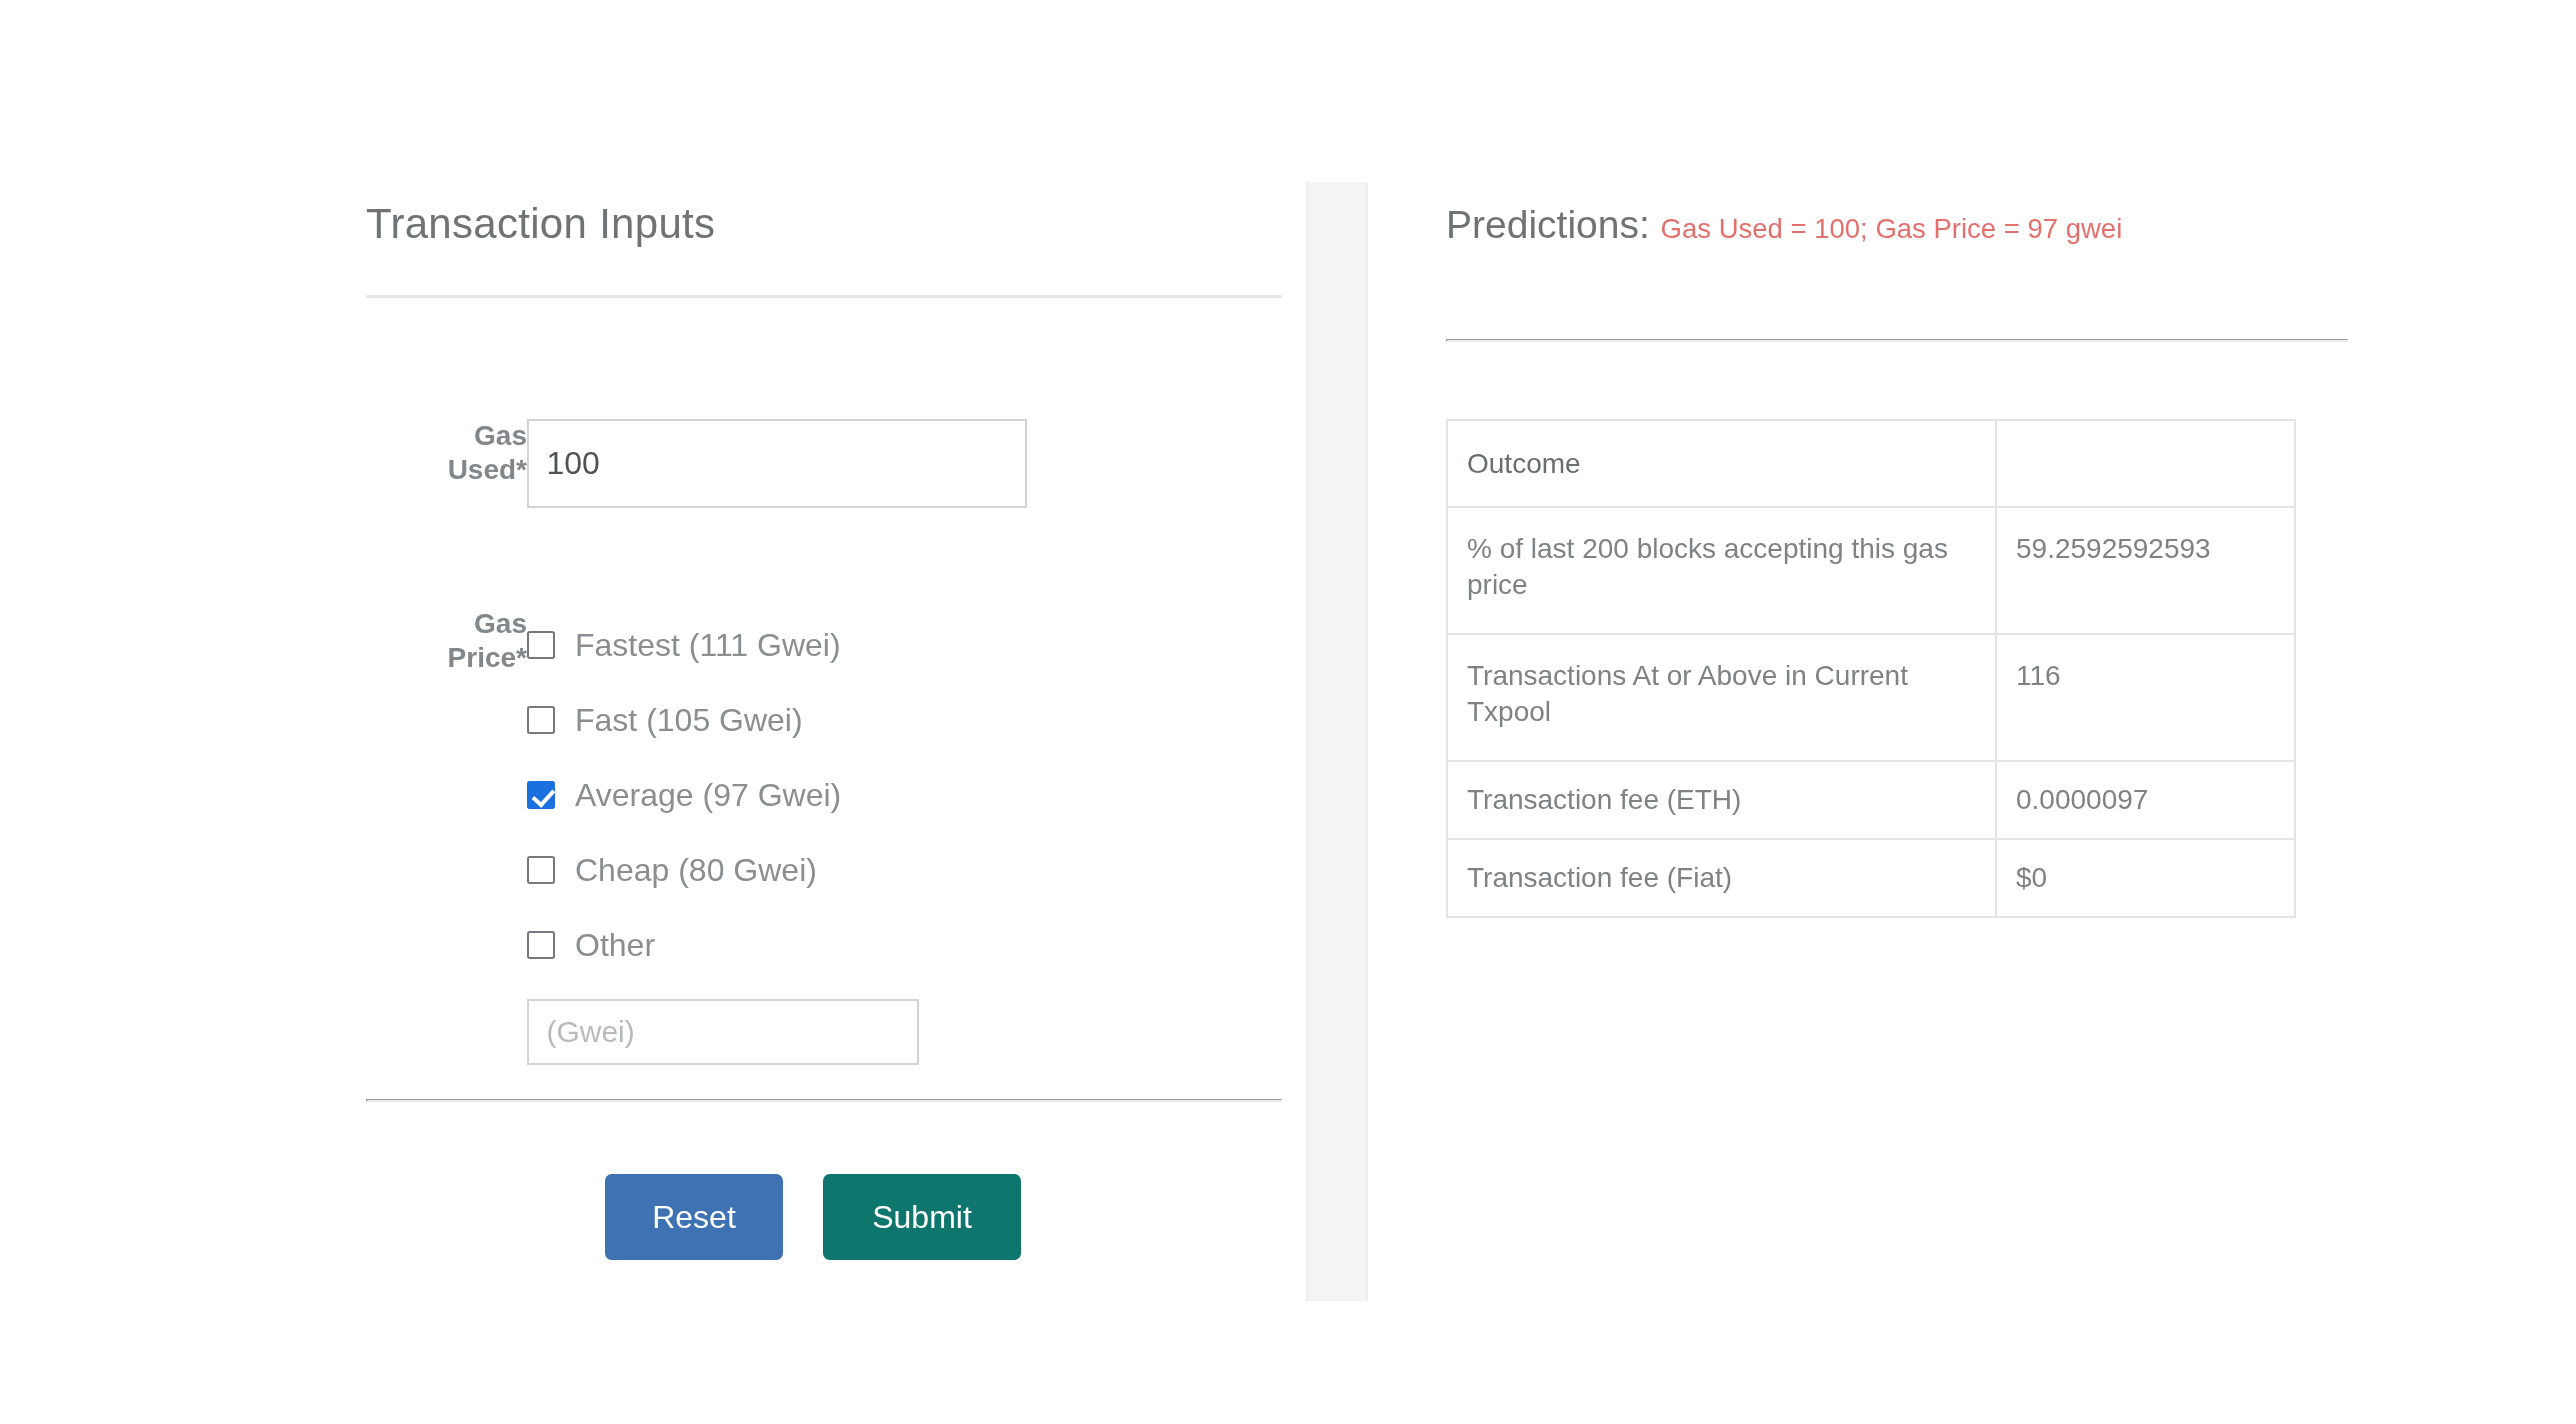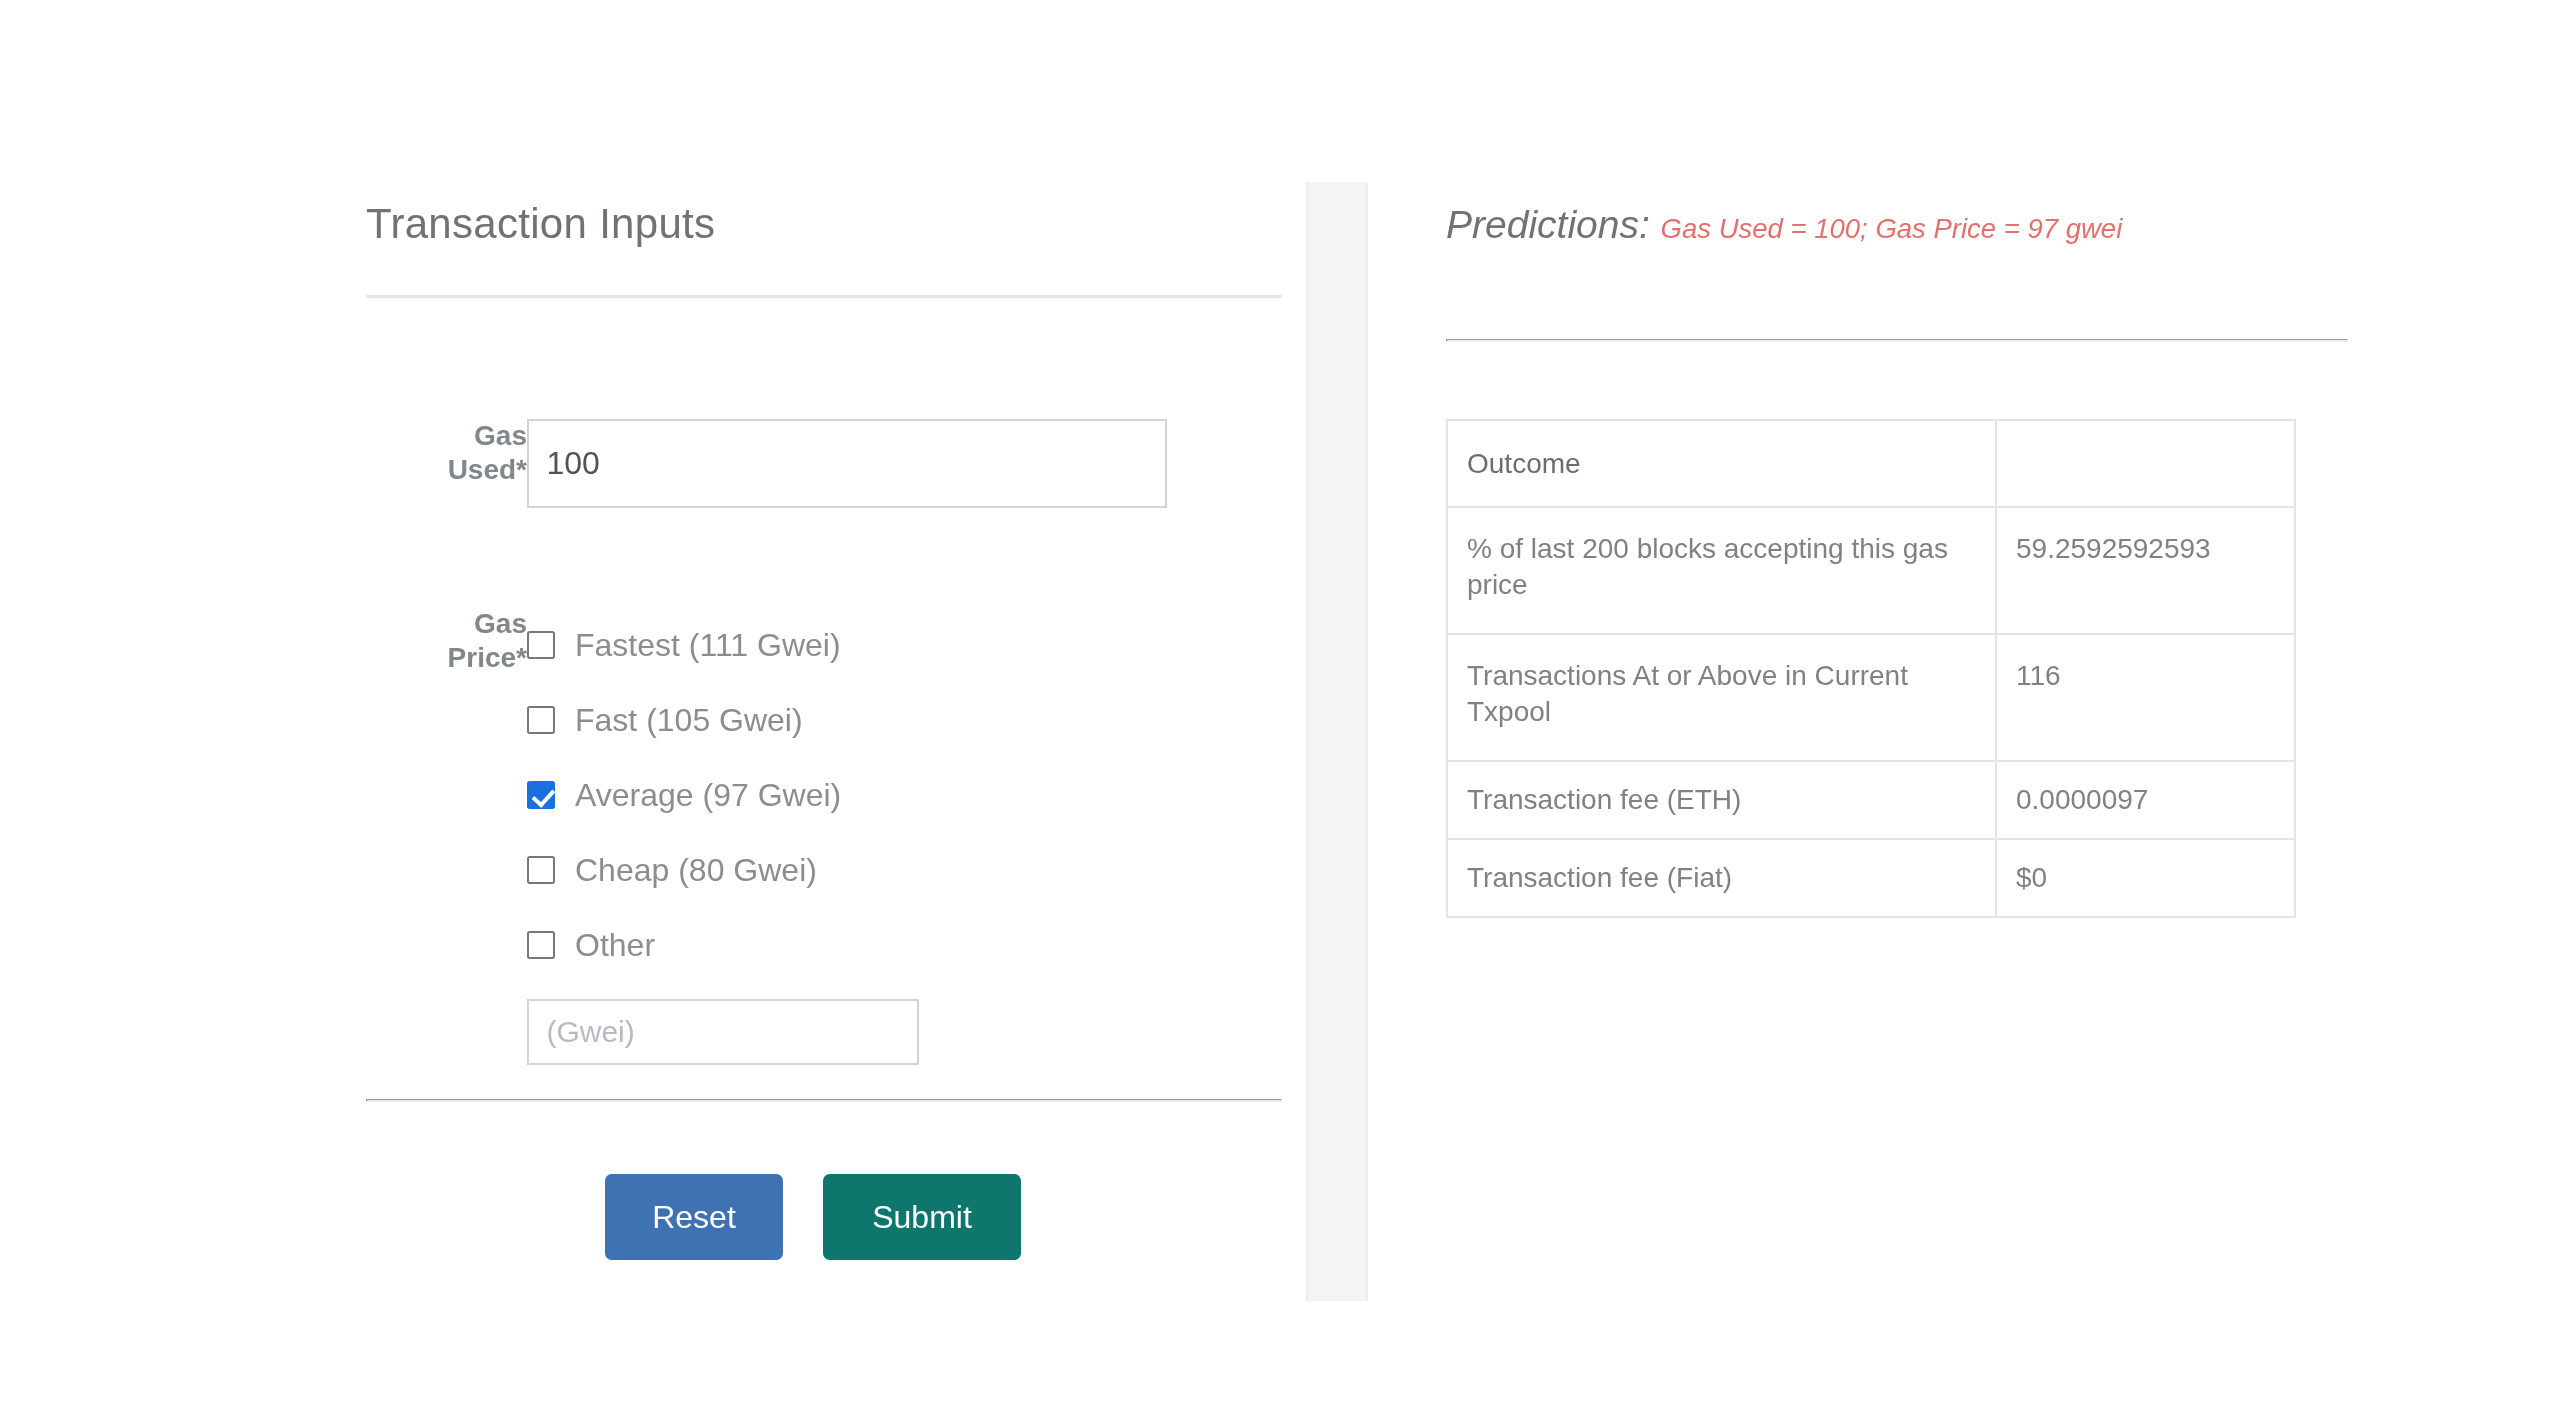--- a/index.html
+++ b/index.html
@@ -52,21 +52,21 @@
     border: 2px solid #d3d3d3;
     font-size: 32px;
     color: #4f5356;
     font-family: "Liberation Sans", sans-serif;
     padding: 0 17.4px;
     outline: none;
   }
   .text-input::placeholder { color: #b7bbbe; }
 
   #gas-used-row { left: 0px; top: 218px; }
-  #gas-used-input { width: 640px; height: 89px; }
+  #gas-used-input { width: 500px; height: 89px; }
 
   #gas-price-row { left: 0px; top: 406px; }
 
   .checkbox-list { display: flex; flex-direction: column; }
   .checkbox-row {
     display: flex;
     align-items: center;
     height: 75px;
   }
   .cbx {
@@ -134,21 +134,20 @@
 
   
   .right-panel { position: absolute; left: 1446px; top: 201px; width: 916px; }
 
   .pred-heading {
     font-size: 39px;
     color: #6f7376;
     font-weight: 400;
     line-height: 1.22;
     max-width: 839px;
-    font-style: italic;
   }
   .pred-heading .pred-sub {
     font-size: 27.5px;
     color: #e2706d;
     font-weight: 400;
   }
 
   .rule-pred {
     position: absolute;
     left: 1446px; top: 339px;

